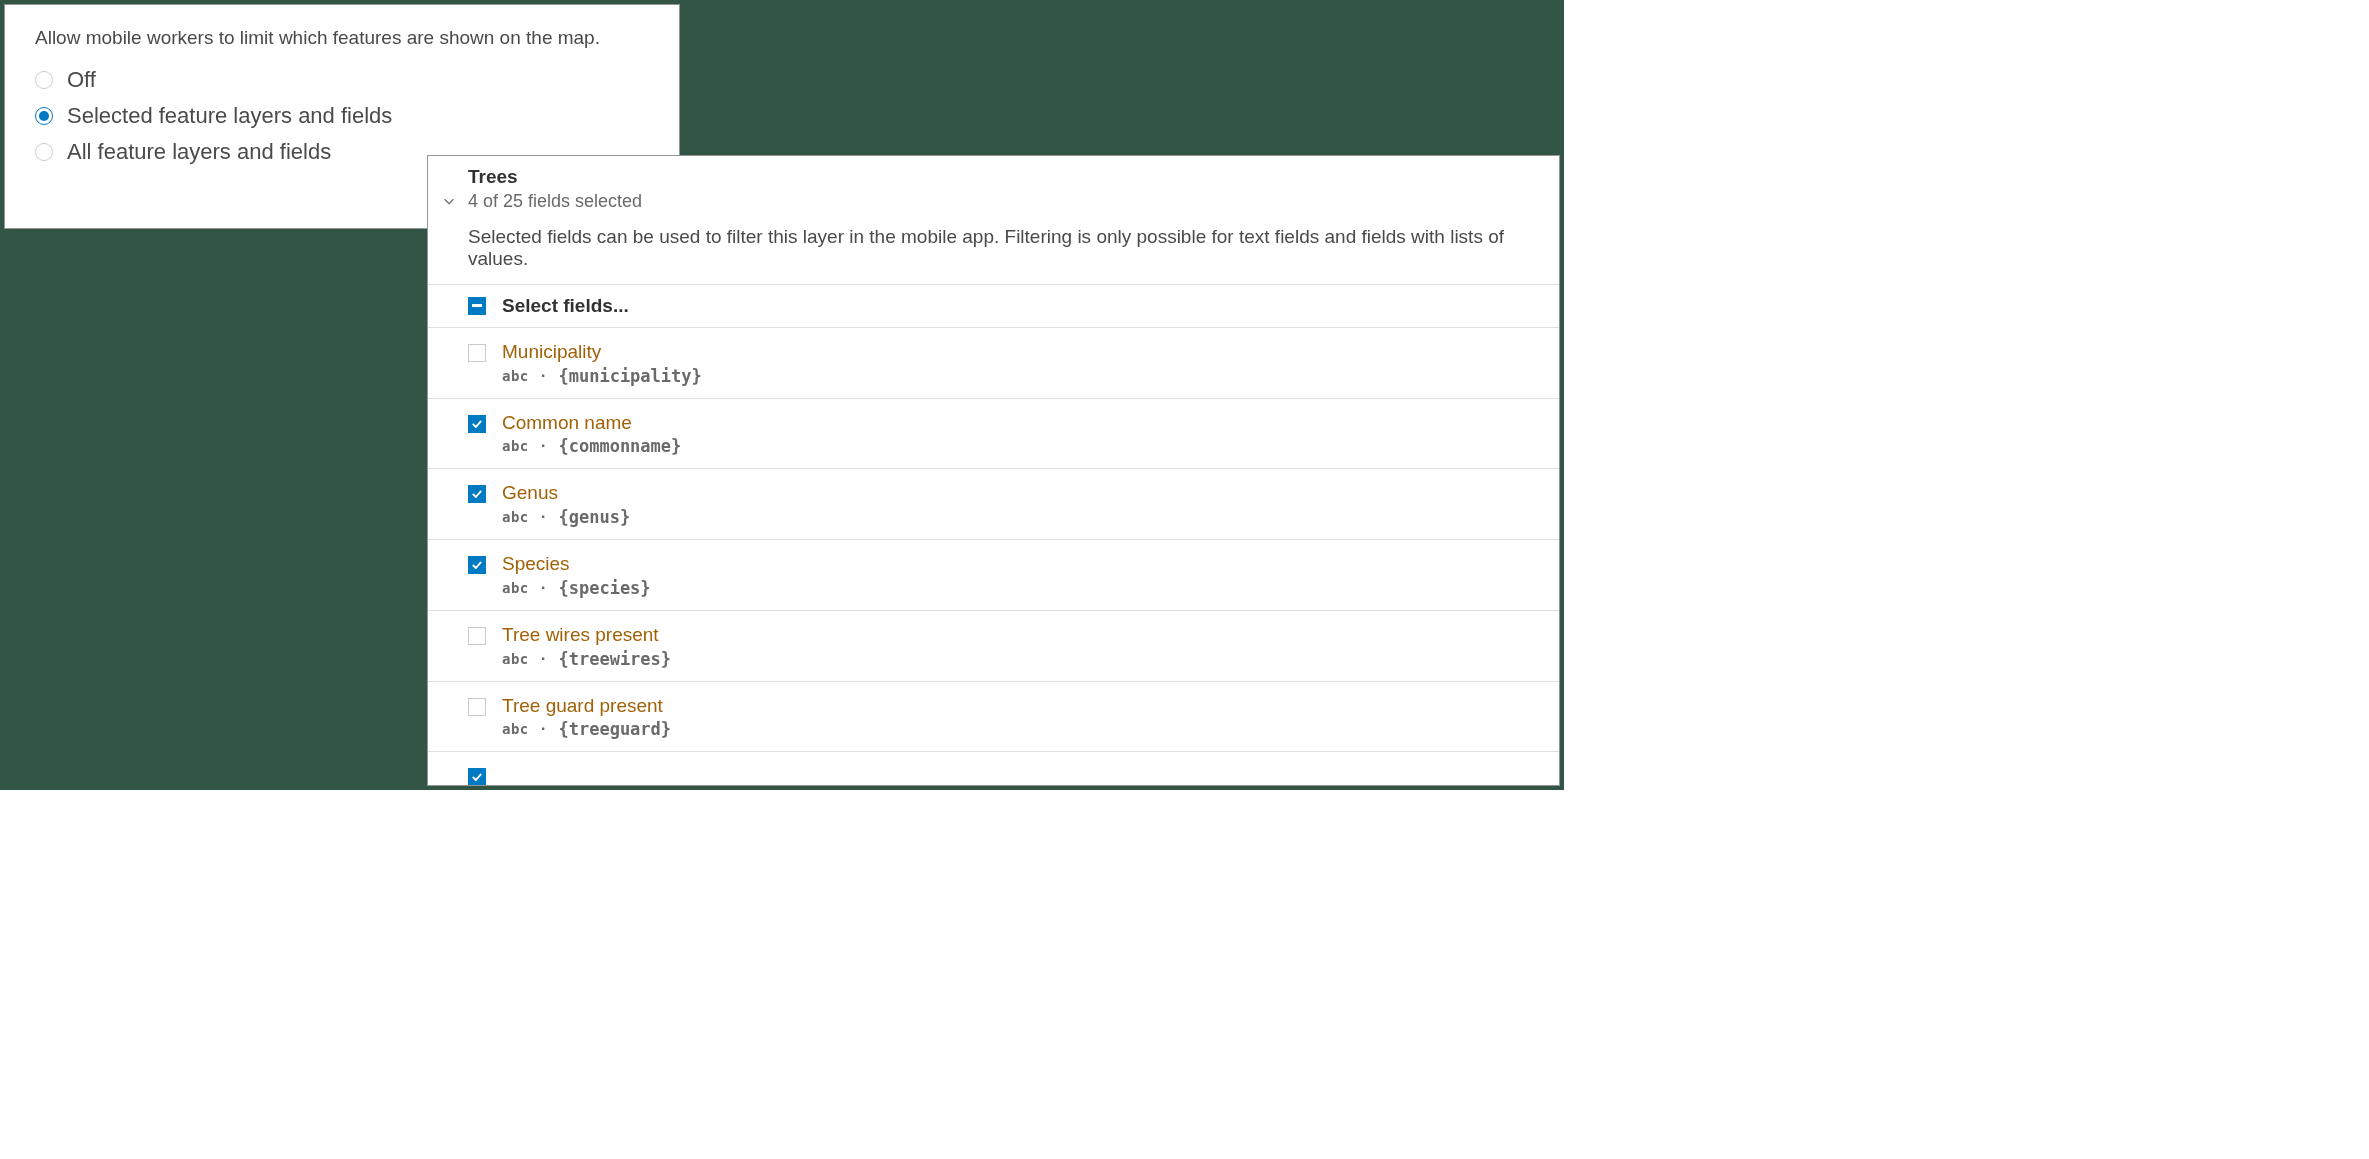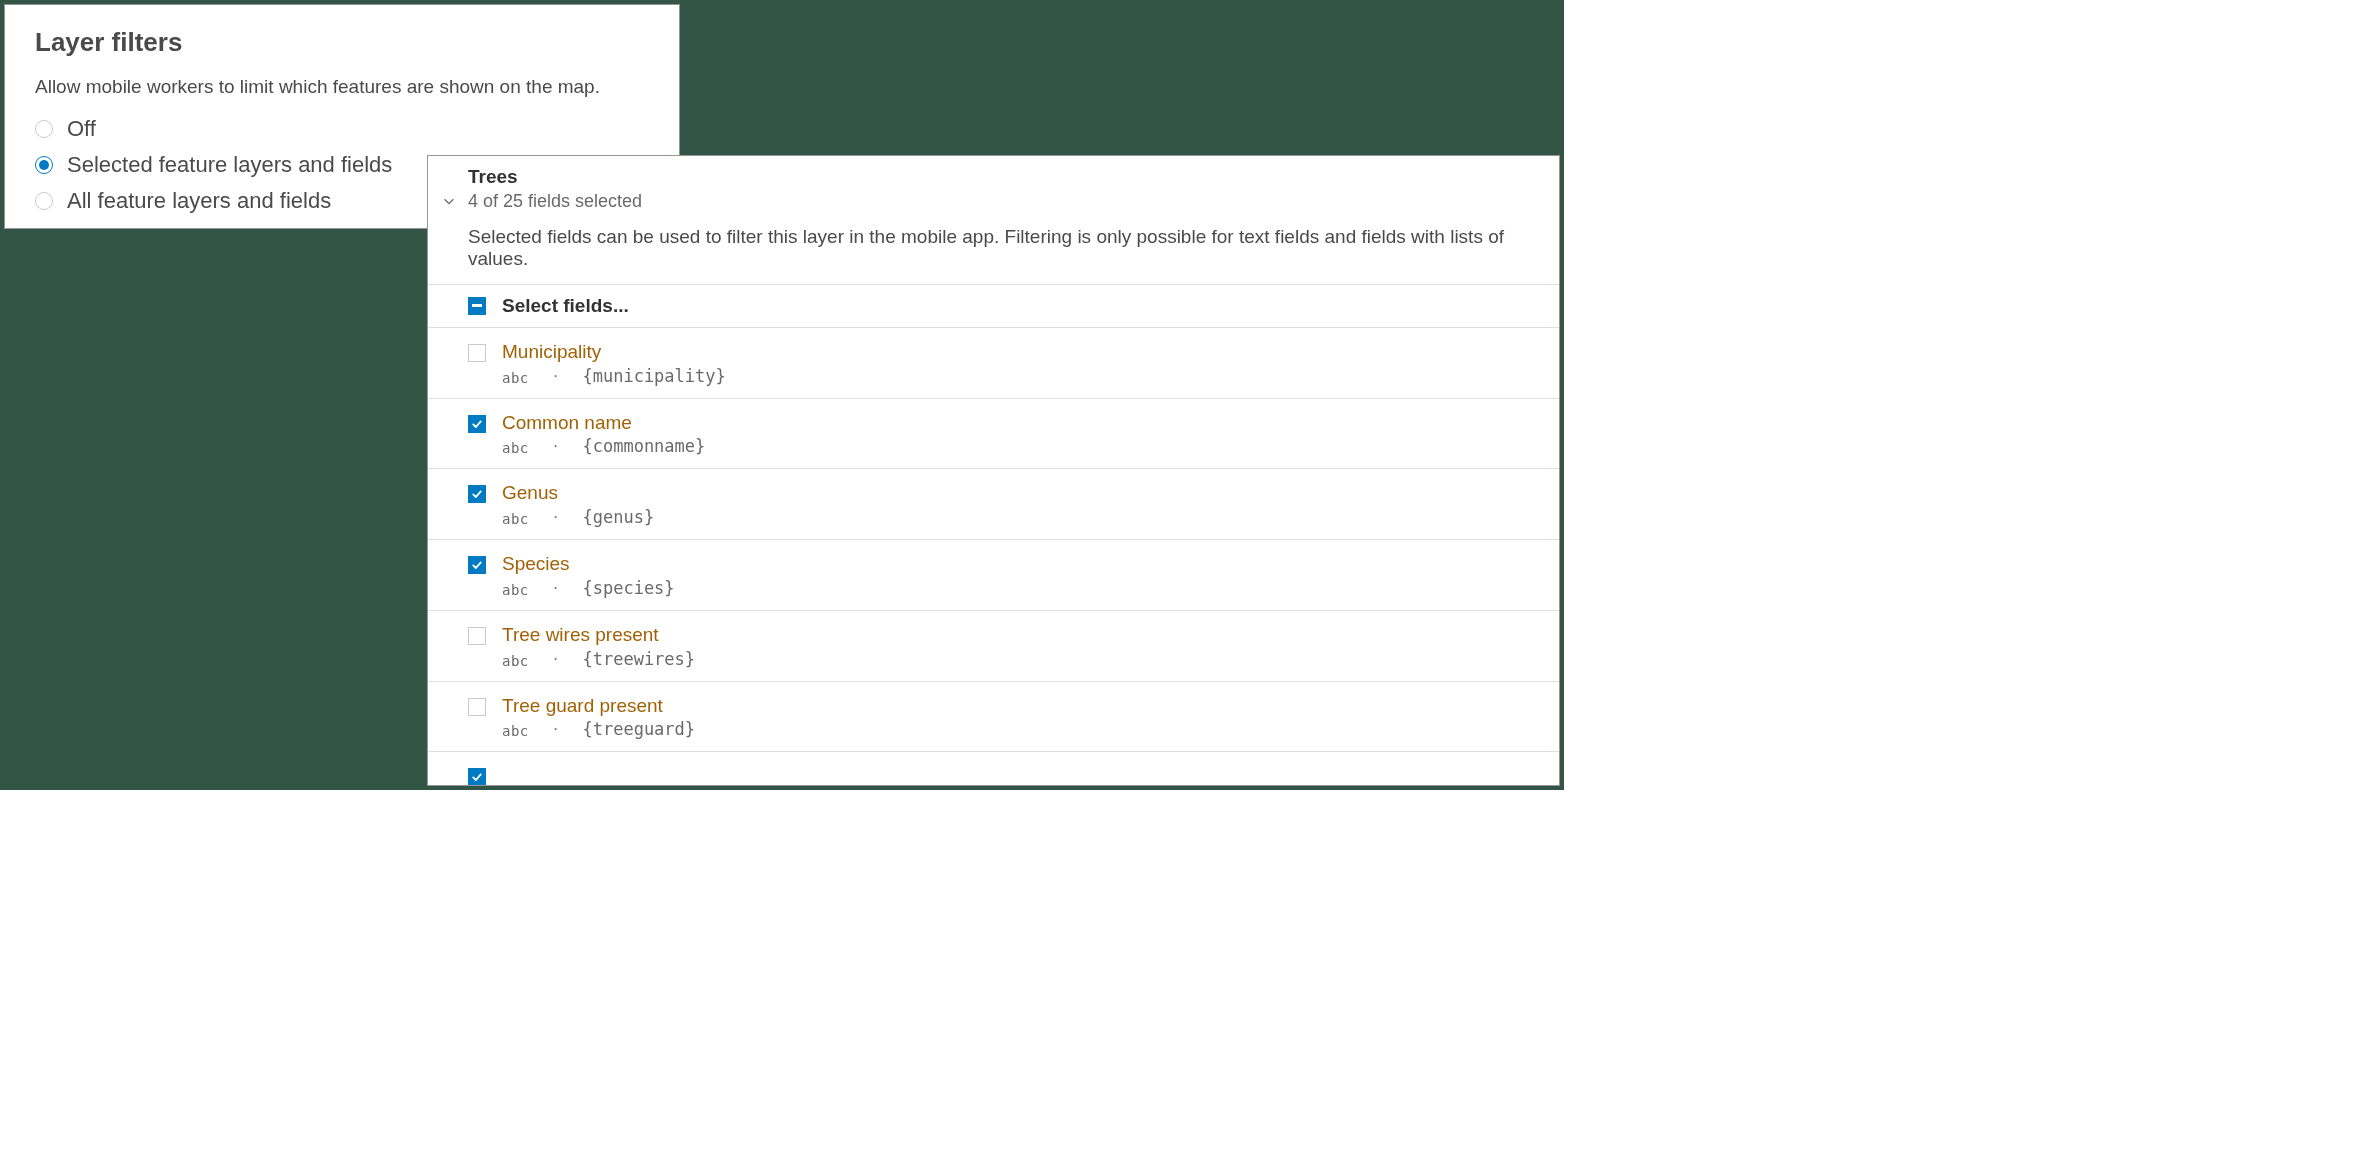--- a/index.html
+++ b/index.html
@@ -183,43 +183,43 @@
   .field-label {
     font-size: 19px;
     color: #a16207;
     line-height: 1.25;
   }
   .field-meta {
     margin-top: 2px;
     font-size: 17px;
     color: var(--text-muted);
     display: flex;
-    align-items: flex-end;
-    gap: 24px;
+    align-items: center;
+    gap: 12px;
+    font-weight: bold;
   }
   .type-glyph {
     font-family: ui-monospace, SFMono-Regular, Menlo, Consolas, monospace;
     font-size: 14px;
     color: var(--text-muted);
     letter-spacing: 0.5px;
   }
   .dot { color: var(--text-muted); }
   .placeholder {
     font-family: ui-monospace, SFMono-Regular, Menlo, Consolas, monospace;
     color: var(--text-muted);
   }
 </style>
 </head>
 <body>
 
 <div class="stage">
   <div class="back-band"></div>
 
   <div class="panel-left">
-    <h2>Layer filters</h2>
     <p class="desc">Allow mobile workers to limit which features are shown on the map.</p>
 
     <div class="radio-row">
       <span class="radio"></span>
       <span>Off</span>
     </div>
     <div class="radio-row">
       <span class="radio checked"></span>
       <span>Selected feature layers and fields</span>
     </div>

